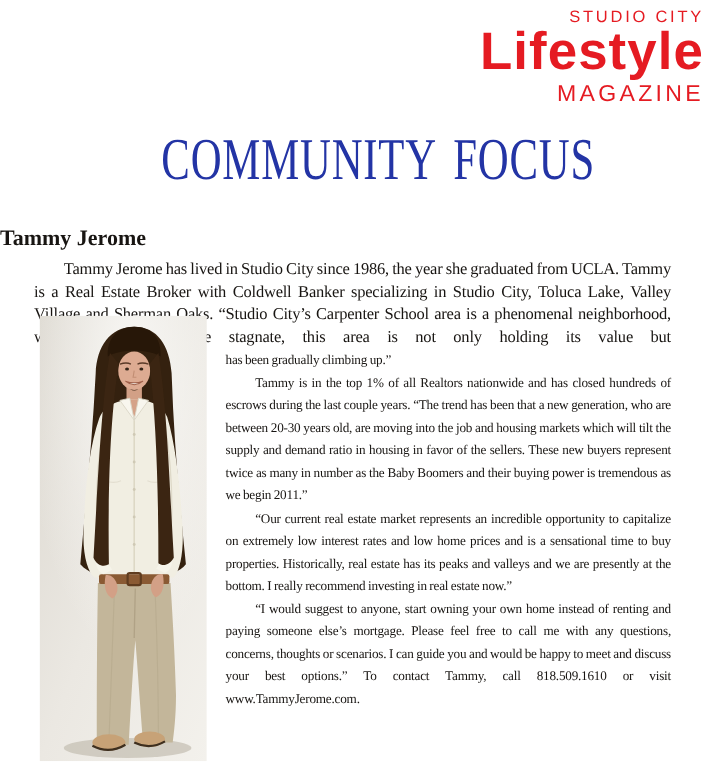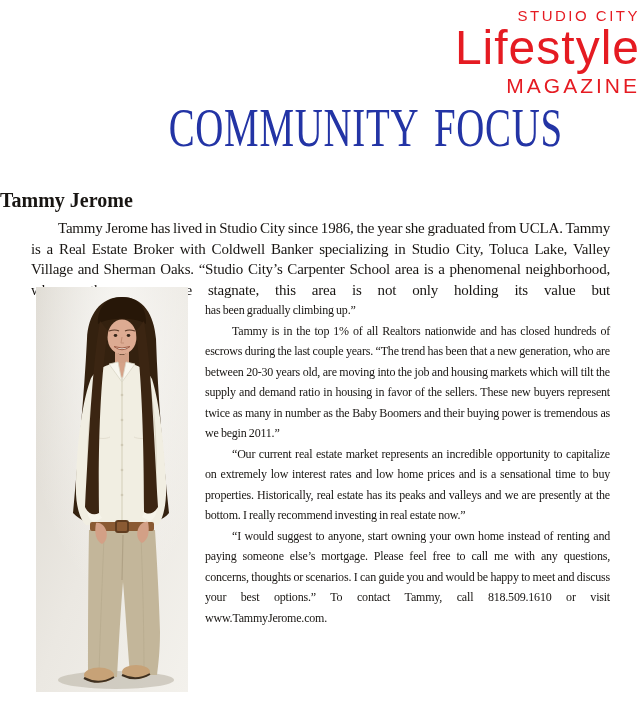--- a/index.html
+++ b/index.html
@@ -15,33 +15,33 @@
 
   
   .masthead { text-align: right; padding-top: 8px; color: var(--masthead-red, #e51b22); }
   .masthead .kicker {
     font-family: "Liberation Sans", sans-serif;
     font-size: 15px; line-height: 16px;
     letter-spacing: 2.5px; font-weight: 400;
   }
   .masthead .title {
     font-family: "Liberation Sans", sans-serif;
-    font-size: 48px; line-height: 48px; font-weight: 400;
+    font-size: 48px; line-height: 48px; font-weight: 700;
     letter-spacing: 1px;
   }
   .masthead .subtitle {
     font-family: "Liberation Sans", sans-serif;
     font-size: 21px; line-height: 16px; margin-top: 6px;
     letter-spacing: 3px; font-weight: 400;
   }
 
   
   .section-heading {
-    margin-top: 9px;
-    text-align: right;
+    margin-top: 26px;
+    text-align: center;
     color: var(--heading-blue, #2334a5);
     font-size: 54px; line-height: 50px;
     font-weight: 400;
     white-space: nowrap;
     padding-left: 47px;
   }
   .section-heading .squeeze {
     display: inline-block;
     transform: scaleX(0.72);
     transform-origin: center;

